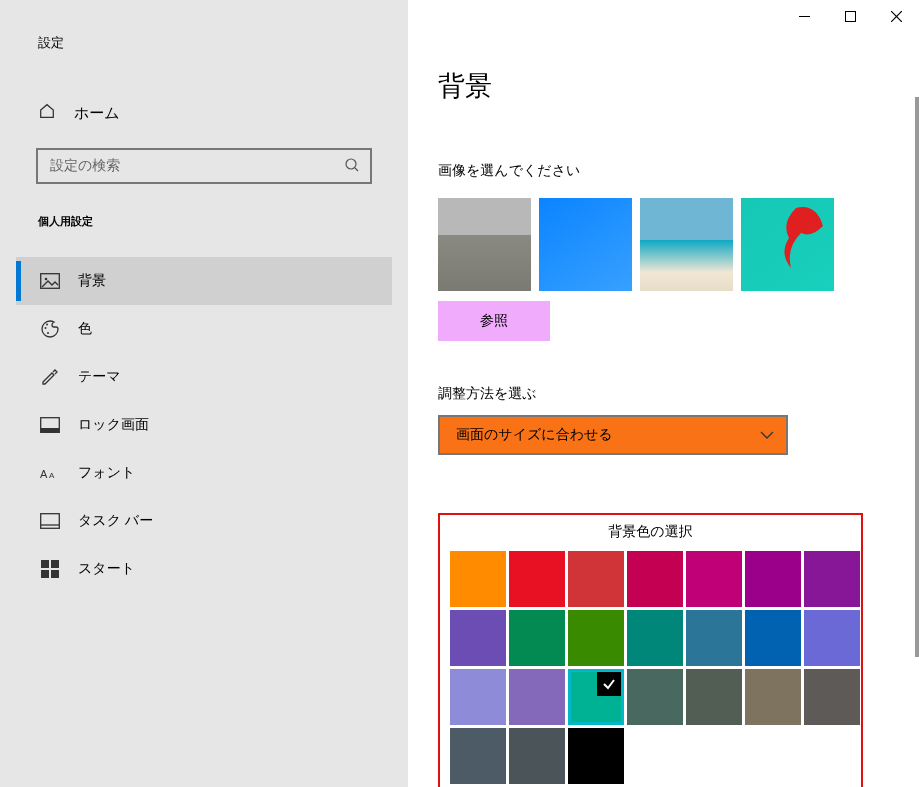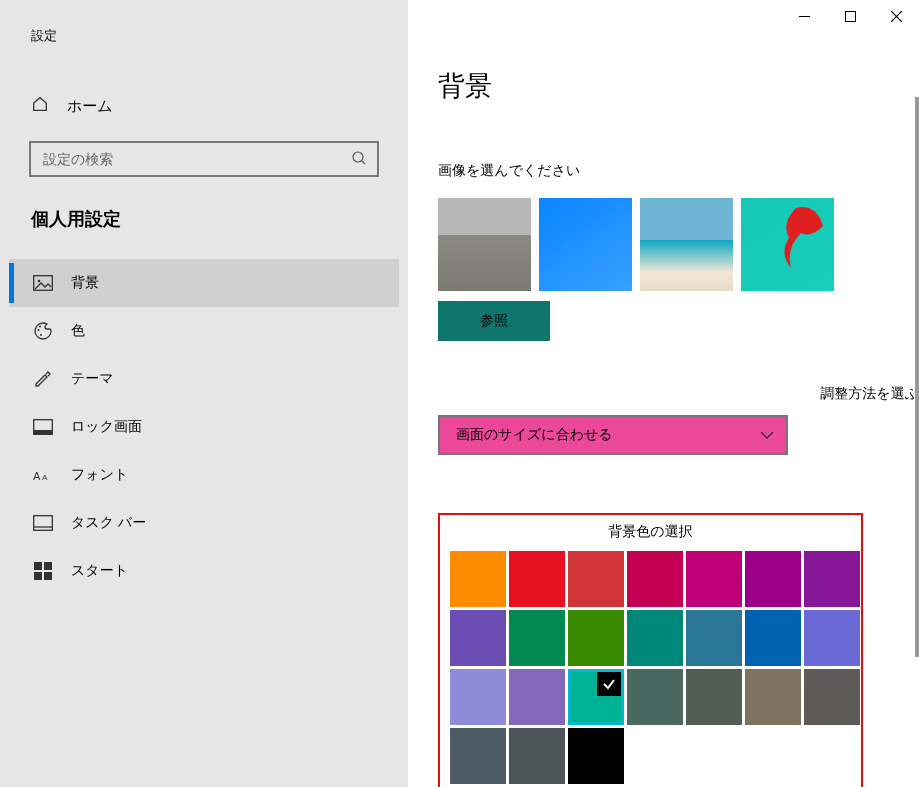--- a/index.html
+++ b/index.html
@@ -1,47 +1,47 @@
 <!DOCTYPE html>
 <html><head>
 <meta charset="utf-8">
 <style>
 * { margin: 0; padding: 0; box-sizing: border-box; font-family: "Yu Gothic UI", "Segoe UI", sans-serif; }
 body { width: 919px; height: 787px; background: #fff; overflow: hidden; position: relative; }
 .window { width: 919px; height: 787px; display: flex; }
-.sidebar { width: 408px; background: #e6e6e6; padding: 9px; position: relative; }
+.sidebar { width: 408px; background: #e6e6e6; padding: 16px; position: relative; }
 .sidebar-title { font-size: 13px; padding: 18px 0 0 22px; color: #000; }
 .home-row { display: flex; align-items: center; padding: 0 0 0 22px; margin-top: 50px; gap: 18px; }
 .home-icon svg { width: 18px; height: 18px; }
 .home-label { font-size: 15px; }
 .search-box { margin: 24px 20px 0 20px; border: 2px solid #777; height: 36px; display: flex; align-items: center; padding: 0 10px 0 12px; background: #e6e6e6; }
-.search-input { flex: 1; border: none; background: transparent; font-size: 14px; color: #737373; outline: none; }
+.search-input { flex: 1; border: none; background: transparent; font-size: 14px; color: #737373; outline: none; font-family: Liberation Serif, serif; }
 .search-input::placeholder { color: #666; }
 .search-icon { color: #555; font-size: 14px; }
-.section-title { font-size: 18px; font-weight: 600; padding: 30px 0 10px 22px; }
+.section-title { font-size: 11px; font-weight: 600; padding: 30px 0 10px 22px; }
 .nav { margin-top: 18px; }
 .nav-item { display: flex; align-items: center; height: 48px; padding-left: 24px; gap: 18px; position: relative; cursor: default; }
 .nav-item.active { background: #d0d0d0; }
 .nav-item.active::before { content: ""; position: absolute; left: 0; top: 4px; bottom: 4px; width: 5px; background: #0078d4; }
 .nav-icon { width: 20px; height: 20px; display: flex; align-items: center; justify-content: center; color: #333; }
 .nav-label { font-size: 14px; color: #000; }
 .content { flex: 1; background: #fff; padding: 0; position: relative; }
 .titlebar { position: absolute; top: 0; right: 0; display: flex; }
 .titlebar div { width: 46px; height: 32px; display: flex; align-items: center; justify-content: center; }
 .page-title { font-size: 27px; font-weight: 400; padding: 68px 0 0 30px; }
 .subheading { font-size: 14px; padding: 58px 0 0 30px; }
 .thumbs { display: flex; gap: 8px; padding: 18px 0 0 30px; }
 .thumb { width: 93px; height: 93px; background: #bbb; }
 .thumb1 { background: linear-gradient(180deg, #b8b8b8 0%, #b8b8b8 40%, #8a8a82 40%, #7a7a72 100%); }
 .thumb2 { background: linear-gradient(145deg, #0a84ff 0%, #38a0ff 100%); }
 .thumb3 { background: linear-gradient(180deg, #6fb5d4 0%, #6fb5d4 45%, #0ea8c4 45%, #f0e7d4 80%, #e7dcc6 100%); }
 .thumb4 { background: linear-gradient(145deg, #15c8b5 0%, #18d0bd 100%); position: relative; }
-.browse-btn { margin: 10px 0 0 30px; width: 112px; height: 40px; background: #0f766e; border: none; font-size: 14px; }
-.subheading2 { font-size: 14px; padding: 44px 0 12px 30px; text-align: right; }
-.dropdown { margin-left: 30px; width: 350px; height: 40px; border: 2px solid #777; background: #ec4899; display: flex; align-items: center; padding: 0 12px 0 16px; justify-content: space-between; }
+.browse-btn { margin: 10px 0 0 30px; width: 112px; height: 40px; background: #f0abfc; border: none; font-size: 14px; }
+.subheading2 { font-size: 14px; padding: 44px 0 12px 30px; }
+.dropdown { margin-left: 30px; width: 350px; height: 40px; border: 2px solid #777; background: #f97316; display: flex; align-items: center; padding: 0 12px 0 16px; justify-content: space-between; }
 .dropdown-label { font-size: 14px; }
 .chevron { font-size: 12px; }
 .color-section { margin: 58px 30px 0 30px; border: 2px solid #e01010; padding: 8px 10px 12px 10px; width: 425px; }
 .color-section-title { font-size: 14px; margin-bottom: 10px; text-align: center; }
 .color-grid { display: grid; grid-template-columns: repeat(7, 56px); grid-auto-rows: 56px; gap: 3px; }
 .color-swatch { width: 56px; height: 56px; position: relative; }
 .color-swatch.selected { border: 3px solid #00b8c8; }
 .color-swatch .check { position: absolute; top: 0; right: 0; width: 24px; height: 24px; background: #000; display: flex; align-items: center; justify-content: center; }
 .scrollbar { position: absolute; right: 0; top: 32px; bottom: 0; width: 4px; }
 .scrollbar-thumb { position: absolute; right: 0; top: 65px; width: 4px; height: 560px; background: #999; }

